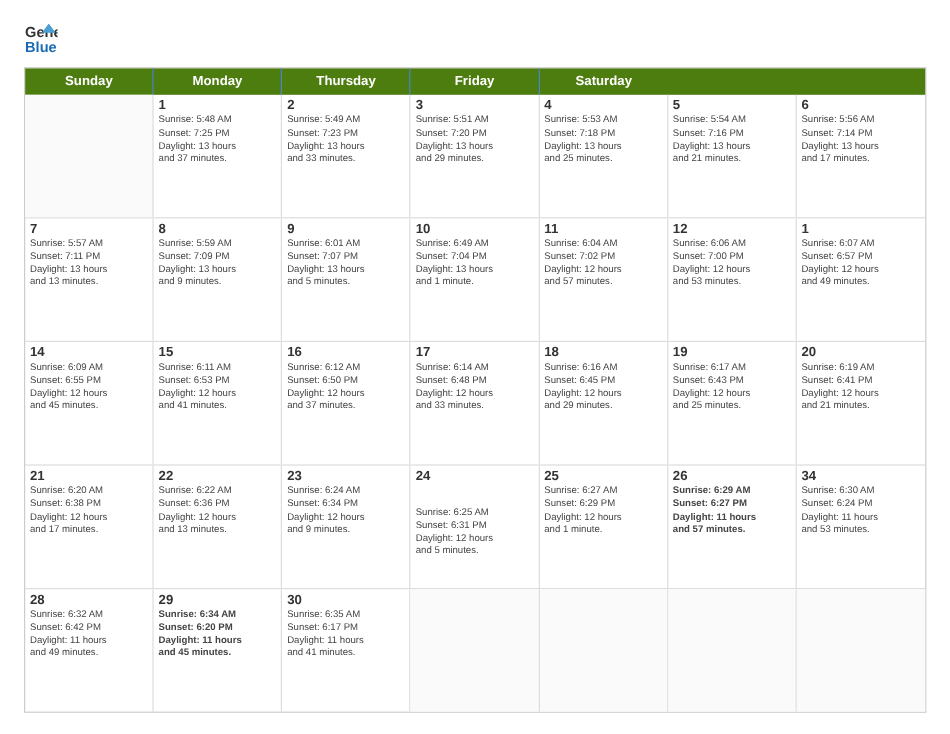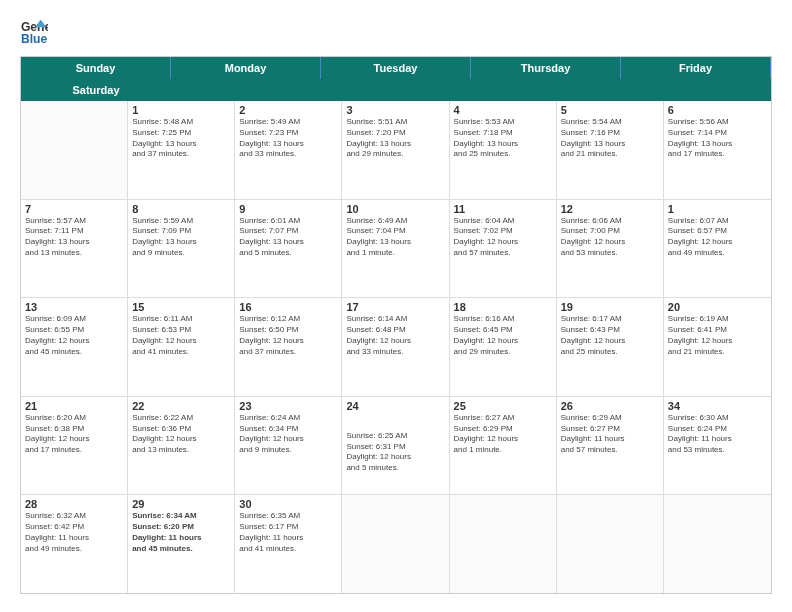--- a/index.html
+++ b/index.html
@@ -53,22 +53,22 @@
       color: #555;
     }
     .calendar {
       flex: 1;
       display: flex;
       flex-direction: column;
       border: 1px solid #ccc;
     }
     .cal-header {
       display: grid;
-      grid-template-columns: repeat(5, 1fr);
-      background: #0f766e;
+      grid-template-columns: repeat(7, 1fr);
+      background: #4d7c0f;
     }
     .cal-header-cell {
       color: white;
       font-size: 11px;
       font-weight: bold;
       text-align: center;
       padding: 5px 2px;
       border-right: 1px solid #4a85c9;
     }
     .cal-header-cell:last-child { border-right: none; }
@@ -130,21 +130,20 @@
     <div class="title-block">
       <div class="month-title"></div>
       <div class="location"></div>
     </div>
   </div>
 
   <div class="calendar">
     <div class="cal-header">
     <div class="cal-header-cell">Sunday</div>
         <div class="cal-header-cell">Monday</div>
-        <div class="cal-header-cell">Tuesday</div>
         <div class="cal-header-cell">Thursday</div>
         <div class="cal-header-cell">Friday</div>
         <div class="cal-header-cell">Saturday</div>
       </div>
     <div class="cal-body">
     <div class="cal-row">
           <div class="cal-cell empty"></div>
           <div class="cal-cell">
             <span class="day-num">1</span>
             <div class="cell-detail" style="white-space: pre-line;">Sunrise: 5:48 AM
@@ -234,21 +233,21 @@
           <div class="cal-cell">
             <span class="day-num">1</span>
             <div class="cell-detail" style="white-space: pre-line;">Sunrise: 6:07 AM
 Sunset: 6:57 PM
 Daylight: 12 hours
 and 49 minutes.</div>
           </div>
         </div>
         <div class="cal-row">
           <div class="cal-cell">
-            <span class="day-num">13</span>
+            <span class="day-num">14</span>
             <div class="cell-detail" style="white-space: pre-line;">Sunrise: 6:09 AM
 Sunset: 6:55 PM
 Daylight: 12 hours
 and 45 minutes.</div>
           </div>
           <div class="cal-cell">
             <span class="day-num">15</span>
             <div class="cell-detail" style="white-space: pre-line;">Sunrise: 6:11 AM
 Sunset: 6:53 PM
 Daylight: 12 hours
@@ -321,21 +320,21 @@
           </div>
           <div class="cal-cell">
             <span class="day-num">25</span>
             <div class="cell-detail" style="white-space: pre-line;">Sunrise: 6:27 AM
 Sunset: 6:29 PM
 Daylight: 12 hours
 and 1 minute.</div>
           </div>
           <div class="cal-cell">
             <span class="day-num">26</span>
-            <div class="cell-detail" style="white-space: pre-line;">Sunrise: 6:29 AM
+            <div class="cell-detail" style="white-space: pre-line; font-weight: bold;">Sunrise: 6:29 AM
 Sunset: 6:27 PM
 Daylight: 11 hours
 and 57 minutes.</div>
           </div>
           <div class="cal-cell">
             <span class="day-num">34</span>
             <div class="cell-detail" style="white-space: pre-line;">Sunrise: 6:30 AM
 Sunset: 6:24 PM
 Daylight: 11 hours
 and 53 minutes.</div>

